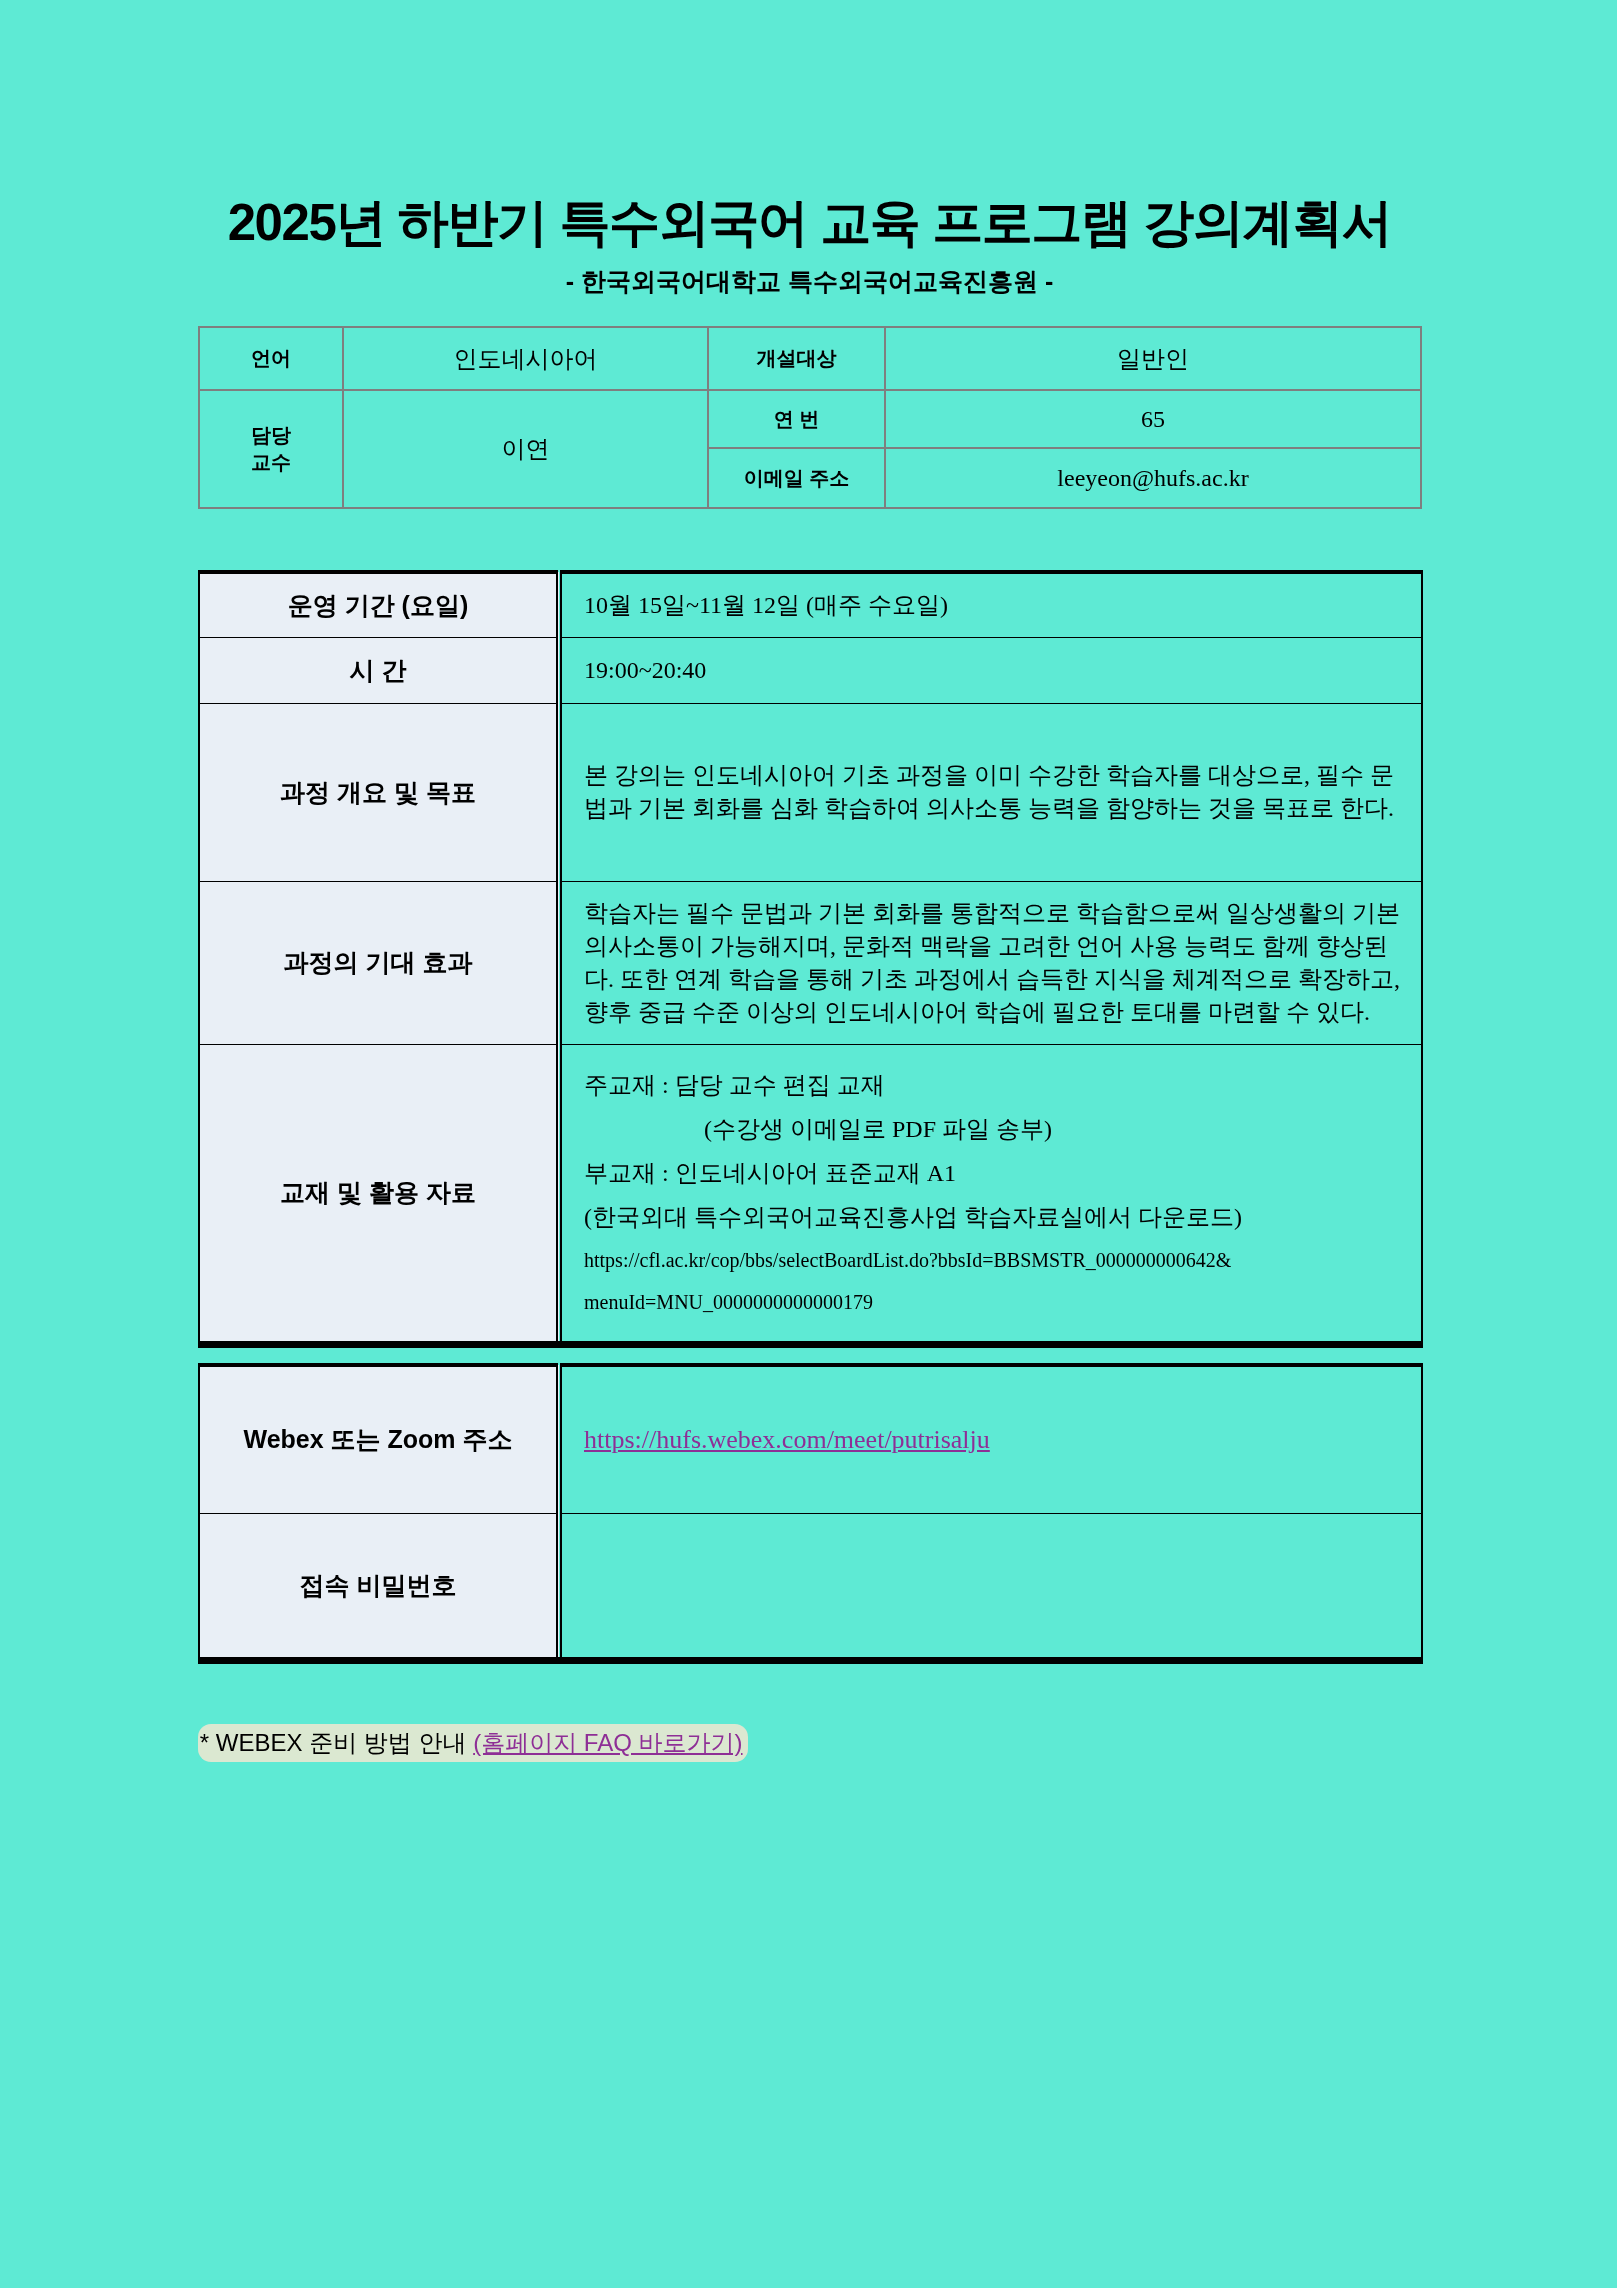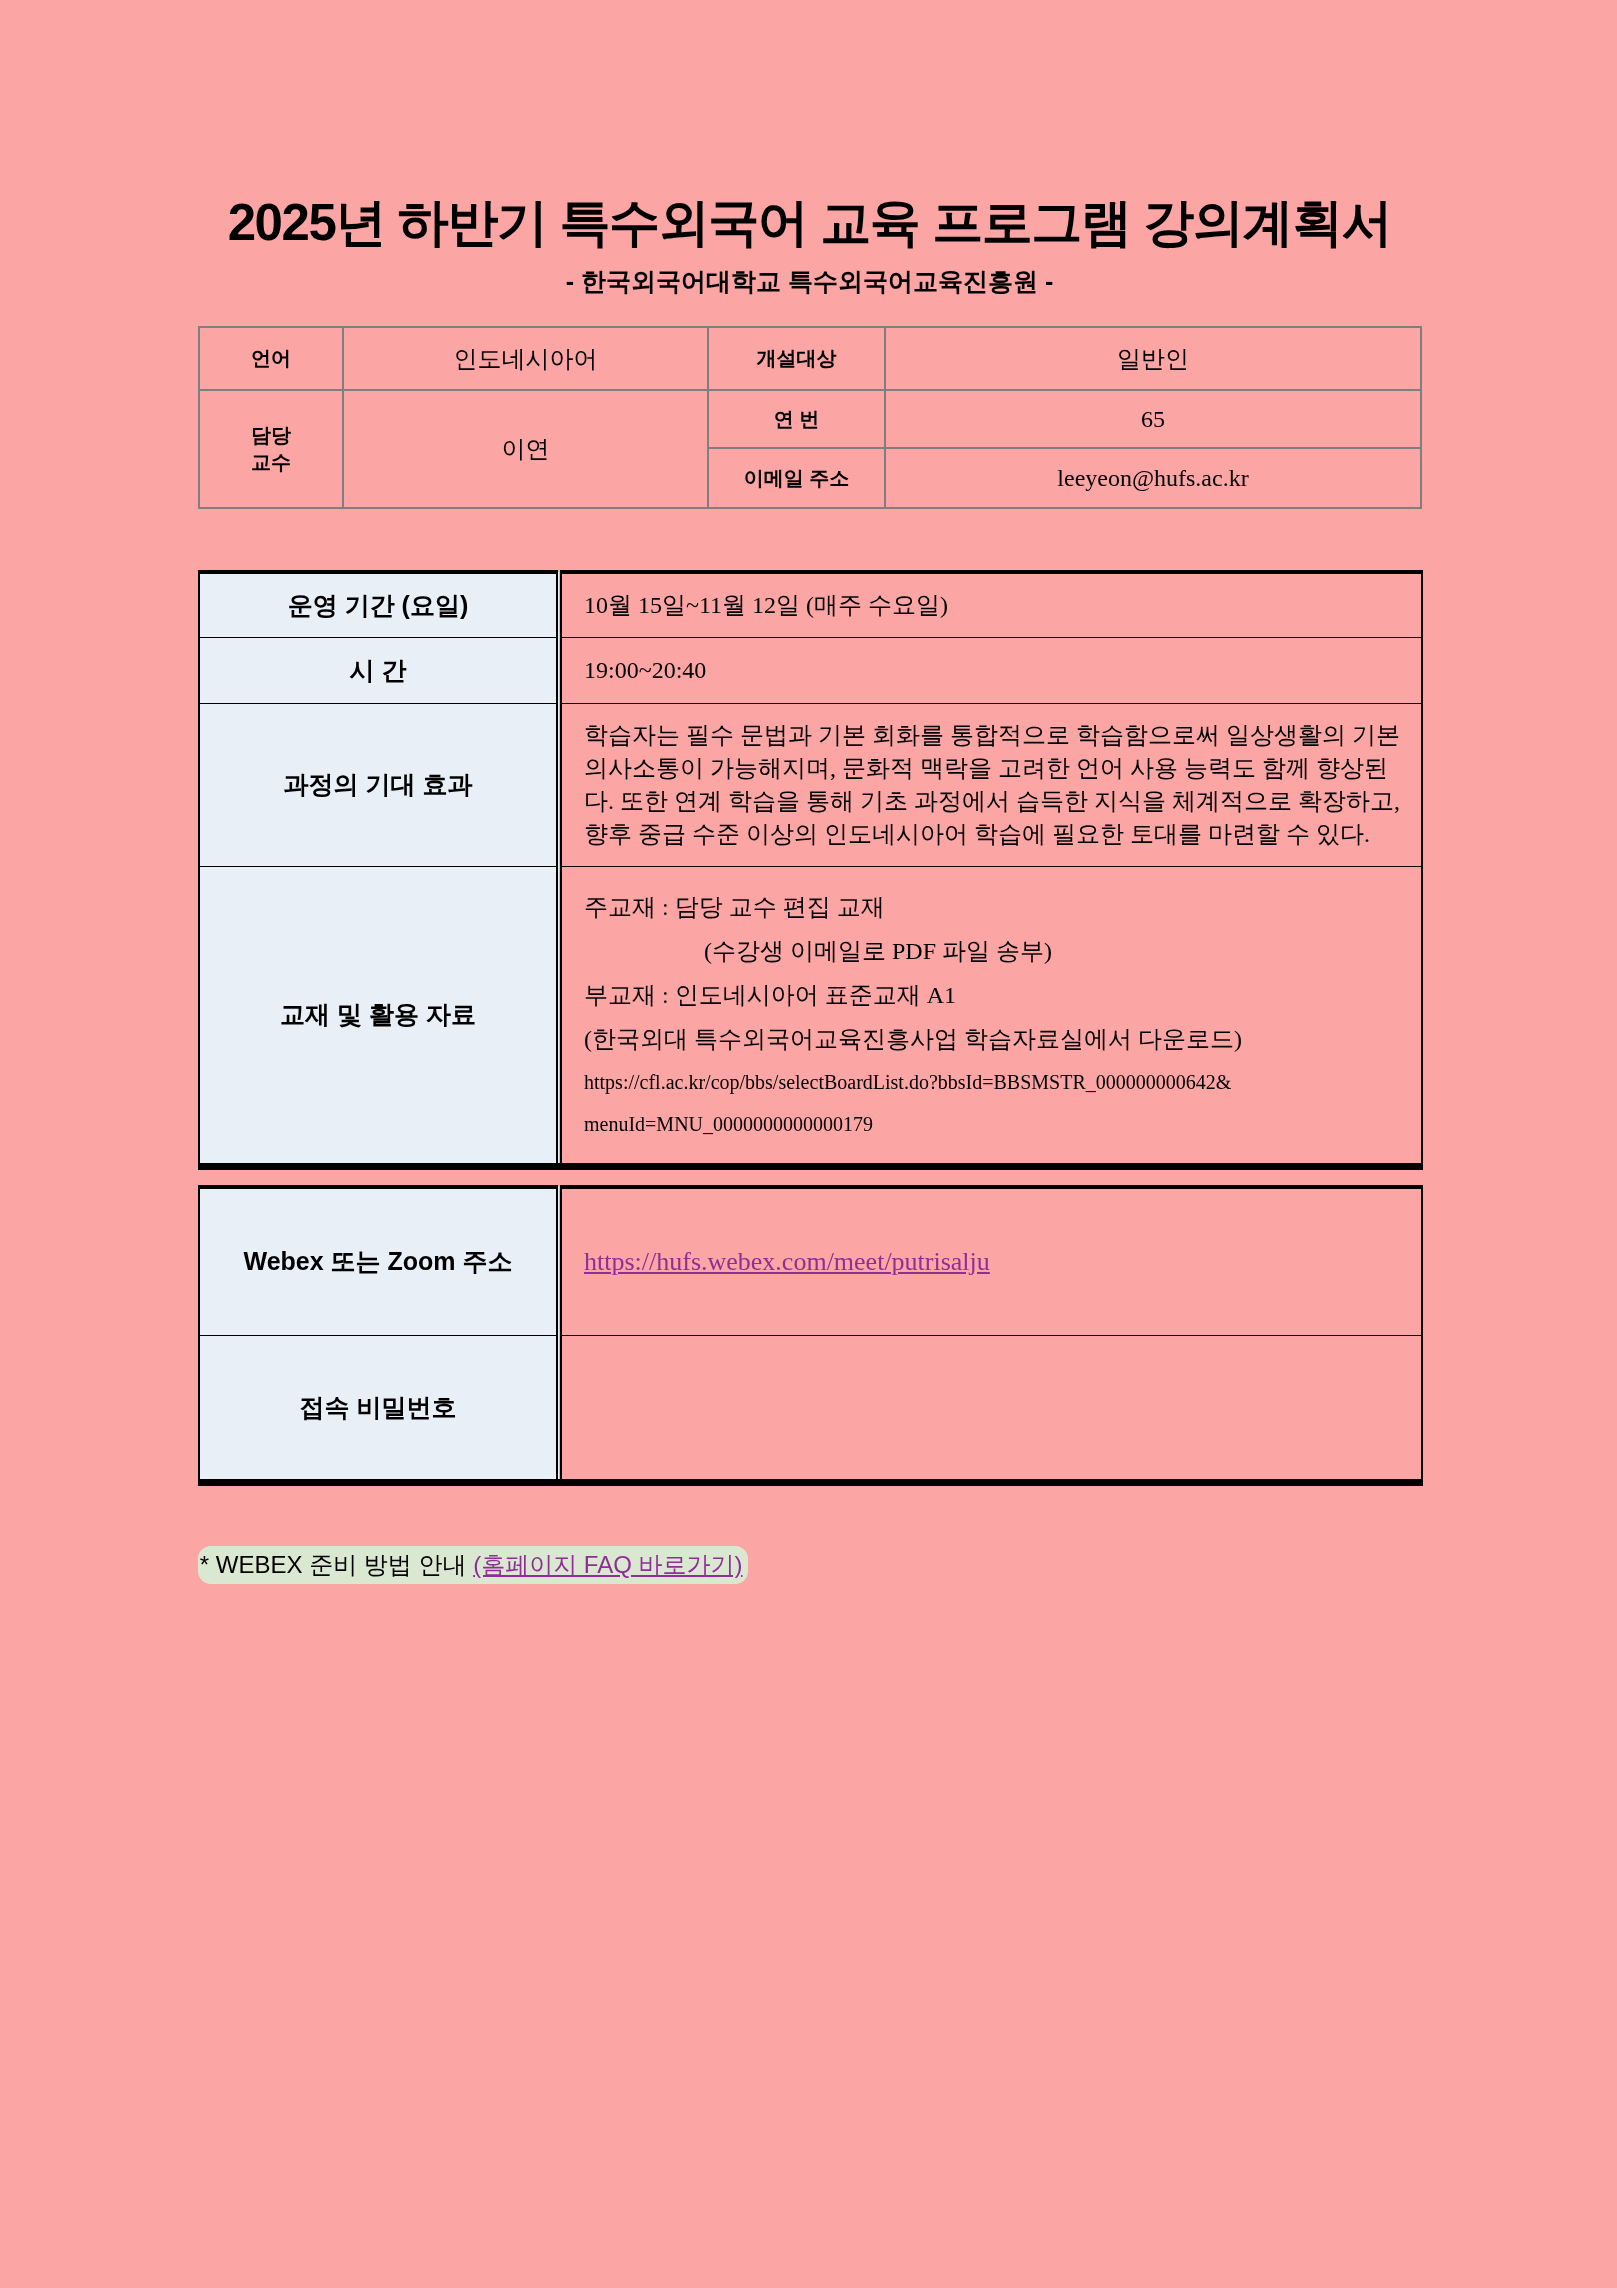--- a/index.html
+++ b/index.html
@@ -7,21 +7,21 @@
     --highlight-green:#dbe8d1;
     --link-purple:#8e2f96;
     --table1-border:#7f7f7f;
     --table-black:#000000;
   }
   *{box-sizing:border-box;margin:0;padding:0;}
   html,body{background:#ffffff;}
   .page{
     position:relative;
     width:1618px;height:2289px;
-    background:#fca5a5;
+    background:#5eead4;
     font-family:"Liberation Sans","DejaVu Sans",sans-serif;
     color:#000;
     overflow:hidden;
   }
   .content{width:1223px;margin-left:198px;}
   .doc-title{
     padding-top:189px;
     text-align:center;
     font-size:51px;
     font-weight:800;
@@ -143,20 +143,24 @@
         </colgroup>
       <tbody>
           <tr style="height:65px">
         <td class="lbl">운영 기간 (요일)</td>
         <td class="val">10월 15일~11월 12일 (매주 수요일)</td>
       </tr>
       <tr style="height:66px">
         <td class="lbl">시 간</td>
         <td class="val">19:00~20:40</td>
       </tr>
+      <tr style="height:178px">
+        <td class="lbl">과정 개요 및 목표</td>
+        <td class="val para">본 강의는 인도네시아어 기초 과정을 이미 수강한 학습자를 대상으로, 필수 문법과 기본 회화를 심화 학습하여 의사소통 능력을 함양하는 것을 목표로 한다.</td>
+      </tr>
       <tr style="height:163px">
         <td class="lbl">과정의 기대 효과</td>
         <td class="val para">학습자는 필수 문법과 기본 회화를 통합적으로 학습함으로써 일상생활의 기본 의사소통이 가능해지며, 문화적 맥락을 고려한 언어 사용 능력도 함께 향상된다. 또한 연계 학습을 통해 기초 과정에서 습득한 지식을 체계적으로 확장하고, 향후 중급 수준 이상의 인도네시아어 학습에 필요한 토대를 마련할 수 있다.</td>
       </tr>
       <tr style="height:300px">
         <td class="lbl">교재 및 활용 자료</td>
         <td class="val">
           <div class="materials-line">주교재 : 담당 교수 편집 교재</div>
           <div class="materials-line indent">(수강생 이메일로 PDF 파일 송부)</div>
           <div class="materials-line">부교재 : 인도네시아어 표준교재 A1</div>

